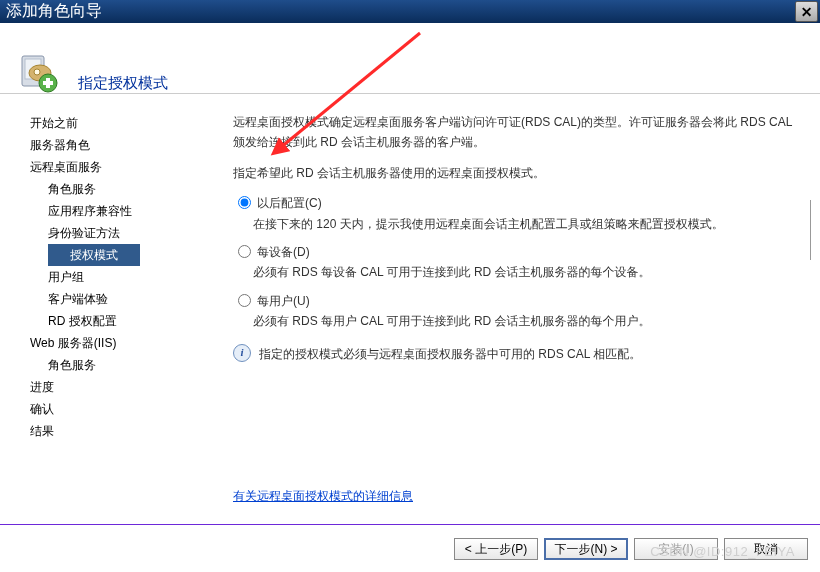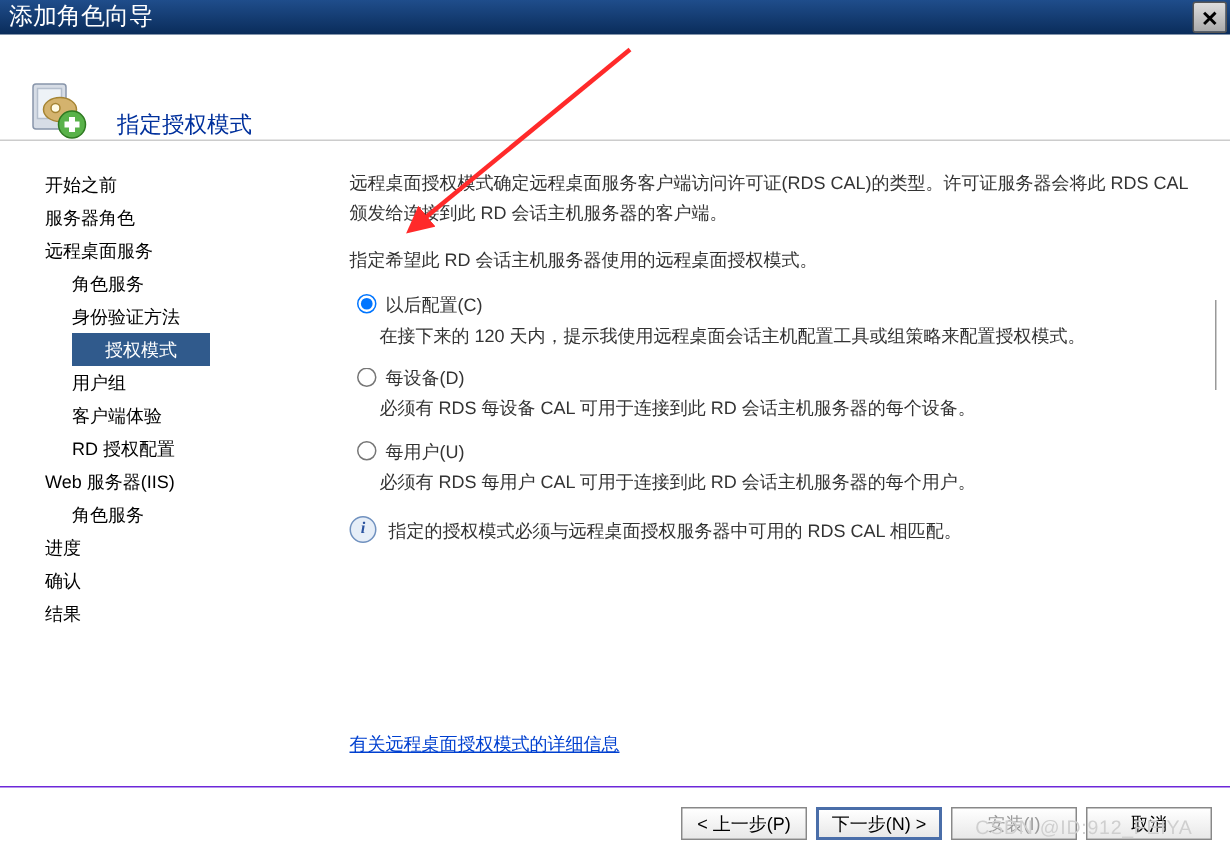--- a/index.html
+++ b/index.html
@@ -65,20 +65,21 @@
       </defs>
     <line x1="170" y1="5" x2="30" y2="120" stroke="#ff2a2a" stroke-width="3" marker-end="url(#ah)"></line>
   </svg>
 
   <div class="body">
     <div class="sidebar">
       <div>开始之前</div>
       <div>服务器角色</div>
       <div>远程桌面服务</div>
       <div class="sub">角色服务</div>
+      <div class="sub">应用程序兼容性</div>
       <div class="sub">身份验证方法</div>
       <div><span class="selected">授权模式</span></div>
       <div class="sub">用户组</div>
       <div class="sub">客户端体验</div>
       <div class="sub">RD 授权配置</div>
       <div>Web 服务器(IIS)</div>
       <div class="sub">角色服务</div>
       <div>进度</div>
       <div>确认</div>
       <div>结果</div>

